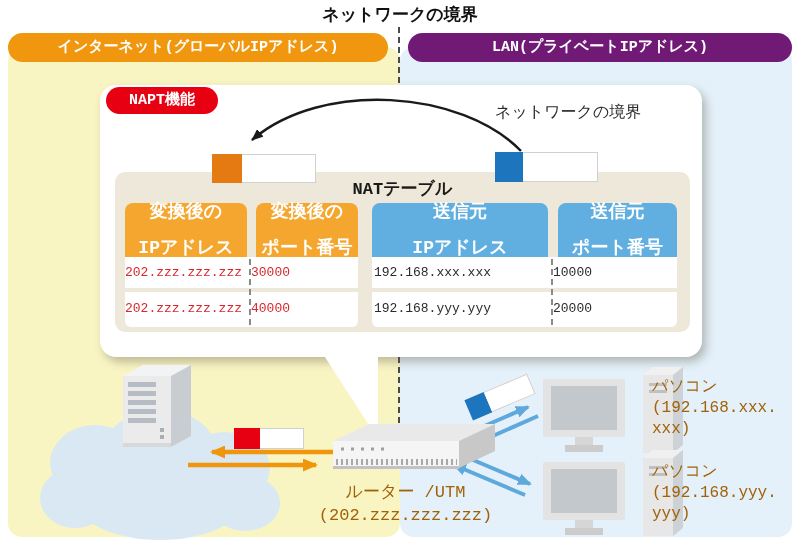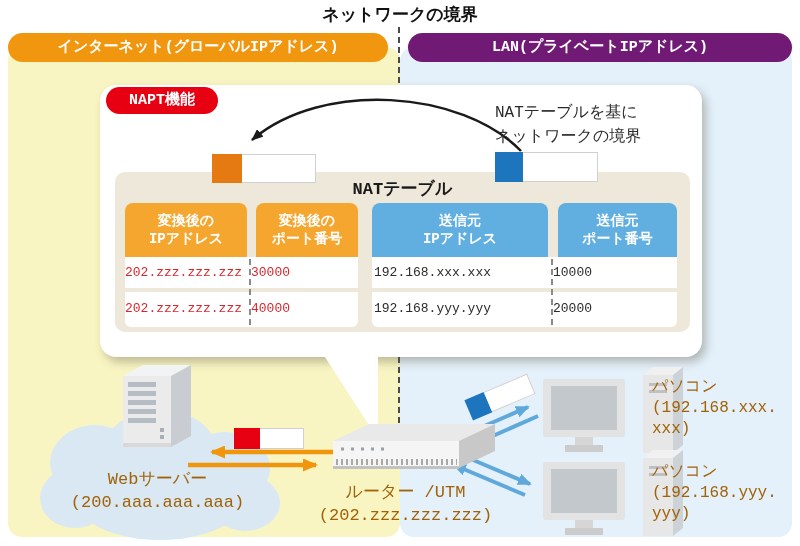--- a/index.html
+++ b/index.html
@@ -37,22 +37,22 @@
   #packet-red{left:234px;top:428px;}
   #packet-red .chip{width:26px;height:21px;background:#E60012;}
   #packet-red .pbody{width:44px;height:21px;}
   #packet-blue-tilted{left:466px;top:386px;transform:rotate(-23deg);}
   #packet-blue-tilted .chip{width:21px;height:22px;background:#1C75BD;}
   #packet-blue-tilted .pbody{width:47px;height:22px;}
 
   
   #nat-table-bg{left:115px;top:172px;width:575px;height:160px;background:#EDE8D9;border-radius:10px;z-index:3;}
   #nat-table-title{left:115px;top:177px;width:575px;text-align:center;font-size:17px;font-weight:bold;color:#1a1a1a;z-index:4;}
-  .hdr{top:203px;height:54px;border-radius:8px 8px 0 0;color:#fff;font-weight:bold;font-size:14px;
-       text-align:center;display:flex;flex-direction:column;justify-content:center;line-height:18px;z-index:4;}
+  .hdr{top:203px;height:54px;border-radius:8px 8px 0 0;color:#fff;font-weight:bold;font-size:18px;
+       text-align:center;display:flex;flex-direction:column;justify-content:space-between;line-height:18px;z-index:4;}
   .hdr.orange{background:#F5A62E;}
   .hdr.blue{background:#60AFE0;}
   #hdr-1{left:125px;width:122px;}
   #hdr-2{left:256px;width:102px;}
   #hdr-3{left:372px;width:176px;}
   #hdr-4{left:558px;width:119px;}
   .datablock{top:257px;height:70px;background:#fff;border-radius:0 0 6px 6px;z-index:4;}
   #data-left{left:125px;width:233px;}
   #data-right{left:372px;width:305px;}
   .hdiv{top:288px;height:4px;background:#EDE8D9;z-index:5;}
@@ -121,21 +121,20 @@
     <line x1="188" y1="465" x2="316" y2="465" stroke="#F0960C" stroke-width="4.5" marker-end="url(#ah-orange)"></line>
     <line x1="450" y1="441" x2="528" y2="407" stroke="#5FA8DC" stroke-width="4" marker-end="url(#ah-blue)"></line>
     <line x1="538" y1="416" x2="461" y2="450" stroke="#5FA8DC" stroke-width="4" marker-end="url(#ah-blue)"></line>
     <line x1="459" y1="454" x2="530" y2="484" stroke="#5FA8DC" stroke-width="4" marker-end="url(#ah-blue)"></line>
     <line x1="525" y1="495" x2="454" y2="465" stroke="#5FA8DC" stroke-width="4" marker-end="url(#ah-blue)"></line>
   </svg>
 
   <div class="abs" id="napt-badge">NAPT機能</div>
 
   <div class="abs" id="nat-note">
-    <div>NATテーブルを基に</div>
     <div>ネットワークの境界</div>
   </div>
 
   <div class="abs packet" id="packet-orange">
     <div class="chip"></div>
     <div class="pbody"></div>
   </div>
   <div class="abs packet" id="packet-blue">
     <div class="chip"></div>
     <div class="pbody"></div>
@@ -235,24 +234,20 @@
 
   <div class="abs packet" id="packet-red">
     <div class="chip"></div>
     <div class="pbody"></div>
   </div>
   <div class="abs packet" id="packet-blue-tilted">
     <div class="chip"></div>
     <div class="pbody"></div>
   </div>
 
-  <div class="abs dev-label" id="web-label">
-    <div>Webサーバー</div>
-    <div>(200.aaa.aaa.aaa)</div>
-  </div>
   <div class="abs dev-label" id="router-label">
     <div>ルーター /UTM</div>
     <div>(202.zzz.zzz.zzz)</div>
   </div>
   <div class="abs dev-label" id="pc1-label">
     <div>パソコン</div>
     <div>(192.168.xxx. xxx)</div>
   </div>
   <div class="abs dev-label" id="pc2-label">
     <div>パソコン</div>

